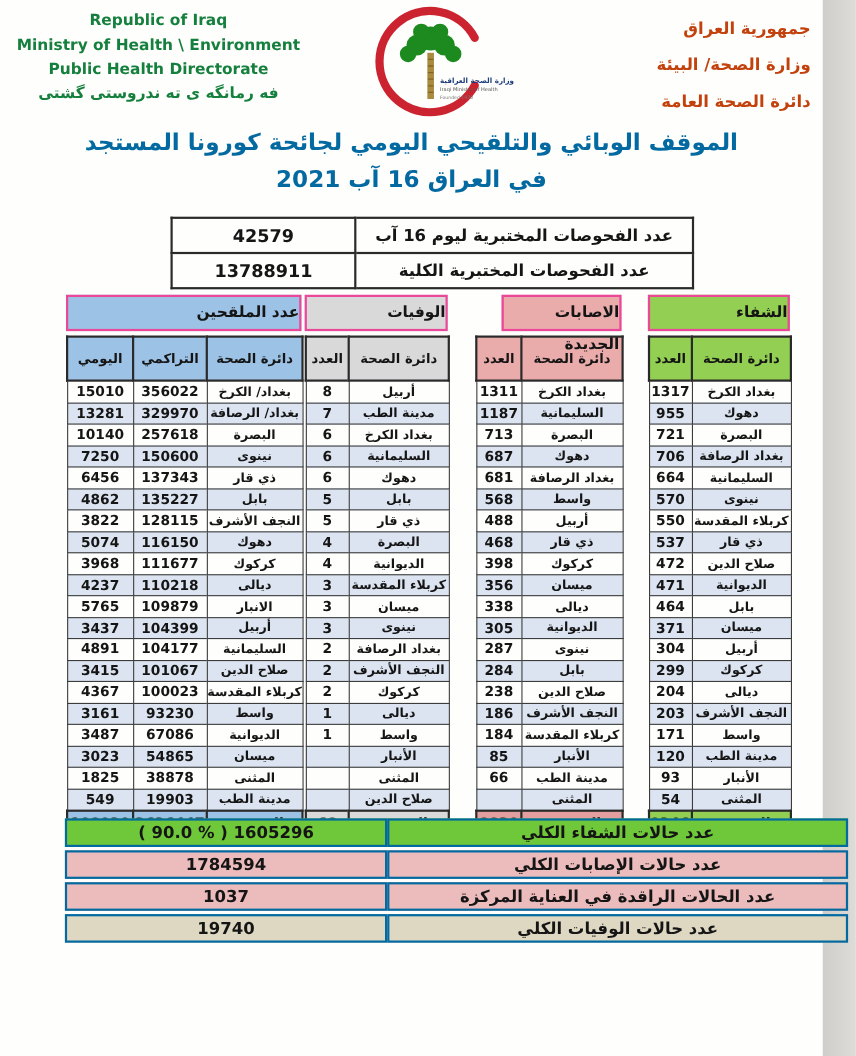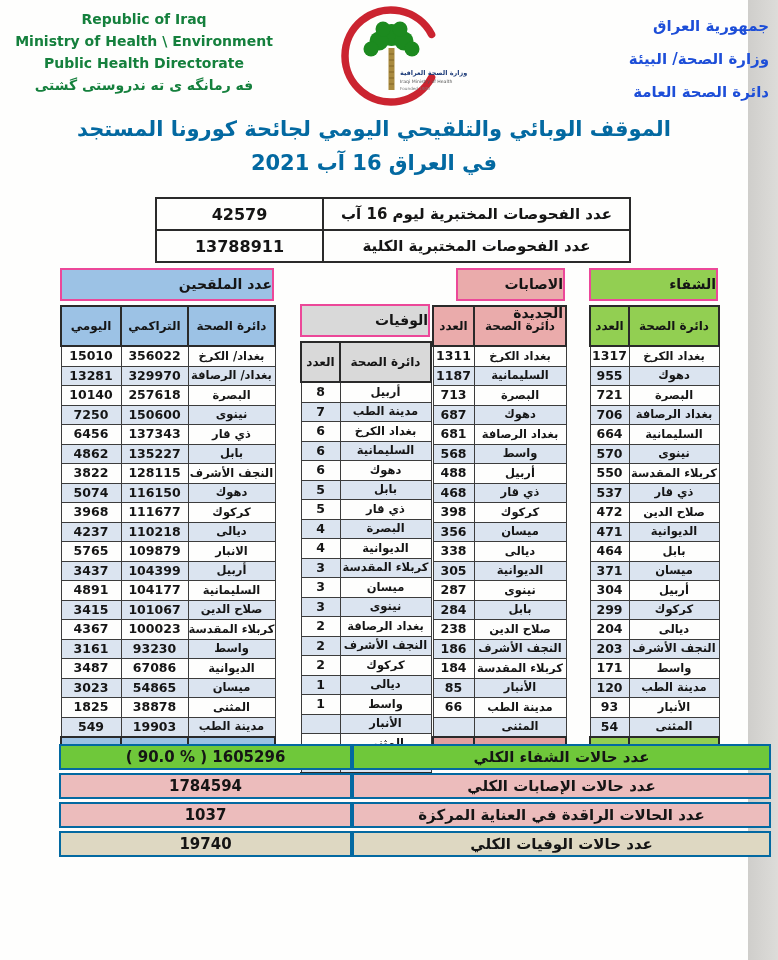--- a/index.html
+++ b/index.html
@@ -4,22 +4,22 @@
 <style>
   html,body{margin:0;padding:0;}
   body{font-family:"DejaVu Sans","Liberation Sans",sans-serif; background:#e9e7e4;}
   #canvas{position:relative;width:778px;height:960px;background:#eceae7;overflow:hidden;}
   #page{position:absolute;left:0;top:0;width:748px;height:960px;background:#fefefd;}
   #edge-right{position:absolute;left:748px;top:0;width:30px;height:960px;
     background:linear-gradient(90deg,#cfcecb,#dddcd9);}
   
   #header-english{position:absolute;left:8px;top:8px;width:272px;text-align:center;
     font-weight:bold;font-size:14px;line-height:22px;color:#15803d;}
-  #header-arabic{position:absolute;left:564px;top:10px;width:205px;text-align:right;
-    font-weight:bold;font-size:15px;line-height:33px;color:#1d4ed8;direction:rtl;}
+  #header-arabic{position:absolute;left:532px;top:10px;width:205px;text-align:right;
+    font-weight:bold;font-size:15px;line-height:33px;color:#c2410c;direction:rtl;}
   #logo{position:absolute;left:316px;top:2px;width:152px;height:112px;}
   
   #report-title{position:absolute;left:0;top:112px;width:748px;text-align:center;
     font-weight:bold;font-size:21px;line-height:34px;color:#0369a1;direction:rtl;}
   
   #tests-table{position:absolute;left:155px;top:197px;width:476px;border-collapse:collapse;table-layout:fixed;}
   #tests-table td{border:2px solid #2a2a2a;height:28px;font-weight:bold;text-align:center;vertical-align:middle;color:#151515;}
   #tests-table td.t-val{width:163px;font-size:16px;}
   #tests-table td.t-label{font-size:15px;direction:rtl;}
   
@@ -28,21 +28,21 @@
     font-weight:bold;font-size:14px;margin-bottom:4px;color:#151515;direction:rtl;}
   .mtab{width:100%;border-collapse:collapse;table-layout:fixed;direction:rtl;}
   .mtab th{height:36px;border:2px solid #2a2a2a;font-size:12px;font-weight:bold;color:#151515;}
   .mtab tbody td{height:18.5px;border:1px solid #3c3c3c;padding:0;text-align:center;
     font-weight:bold;line-height:1;vertical-align:middle;color:#151515;}
   .mtab tbody td:first-child{font-size:11.5px;}
   .mtab tbody td.num{font-size:12.5px;}
   .mtab tbody tr.stripe td{background:var(--stripe,#dbe4f0);}
   .mtab tfoot td{height:21px;border:2px solid #2a2a2a;text-align:center;font-weight:bold;font-size:13px;color:#151515;}
   #vaccinated-table{left:60px;width:214px;}
-  #deaths-table{left:300px;width:130px;margin-top:36px;}
+  #deaths-table{left:277px;width:130px;}
   #new-cases-table{left:432px;width:133px;}
   #recovered-table{left:589px;width:129px;}
   .c-blue{background:var(--blue,#9cc2e5);}
   .c-gray{background:var(--gray,#d9d9d9);}
   .c-pink{background:var(--pink,#eaabab);margin-left:24px;}
   .c-pink-total{background:var(--pink-total,#e39f9f);}
   .c-green{background:var(--green,#92cf52);}
   
   #summary-table{position:absolute;left:59px;top:741px;width:712px;
     border-collapse:separate;border-spacing:0 3px;table-layout:fixed;direction:ltr;}

